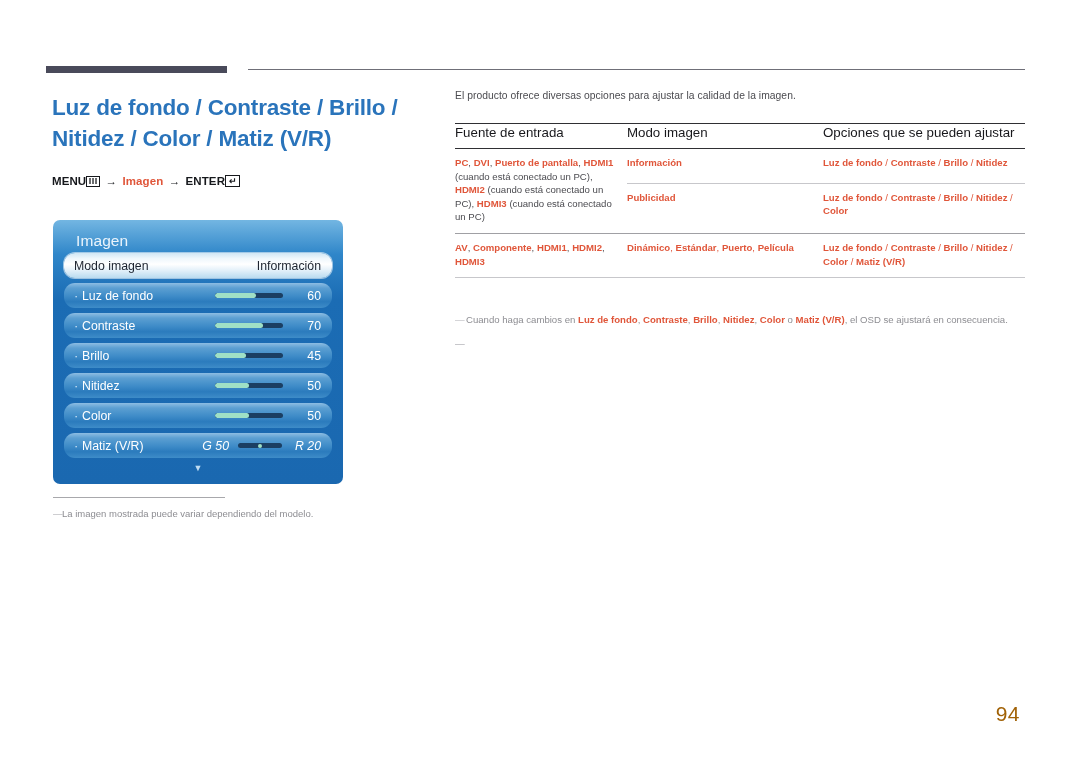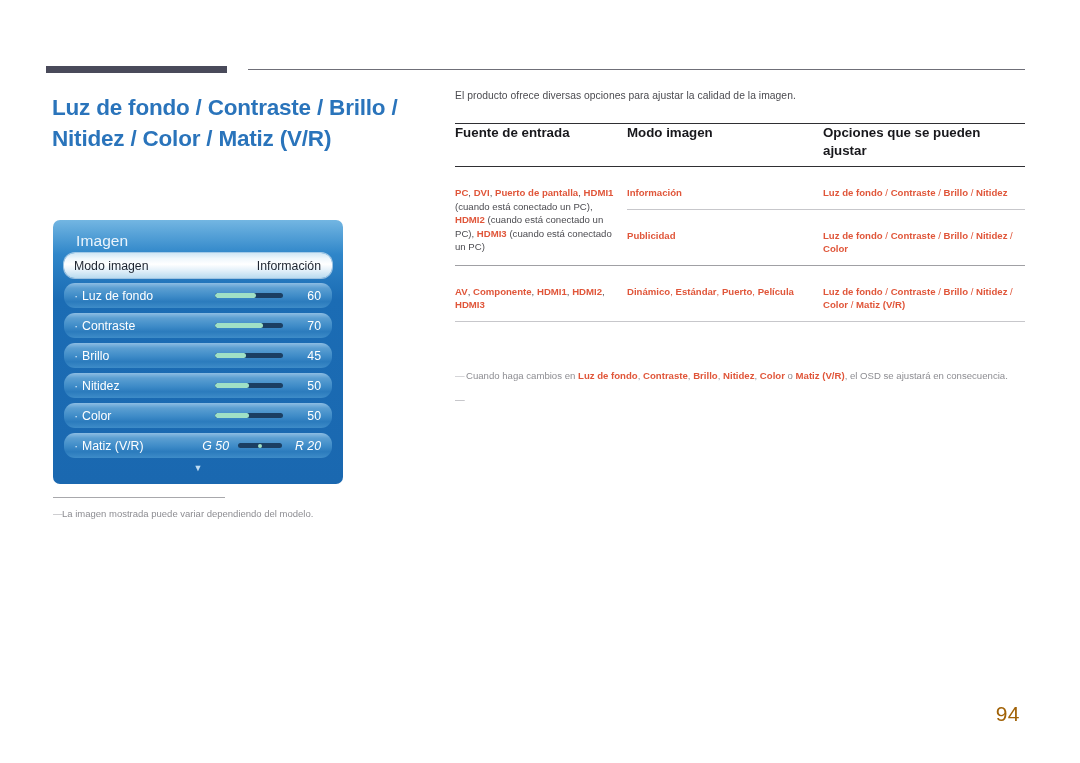--- a/index.html
+++ b/index.html
@@ -223,39 +223,39 @@
   }
 
   table.spec {
     width: 570px;
     border-collapse: collapse;
     table-layout: fixed;
   }
   table.spec th {
     text-align: left;
     font-size: 13.3px;
-    font-weight: bold;
+    font-weight: normal;
     color: #18181c;
     padding: 0 8px 6px 0;
     vertical-align: top;
     line-height: 18px;
   }
   table.spec thead tr { border-bottom: none; }
   .col1 { width: 172px; }
   .col2 { width: 196px; }
   .col3 { width: 202px; }
 
   .head-border-top { border-top: 1.6px solid #2f2f33; }
   .head-border-bot { border-top: 1px solid #2f2f33; }
 
   table.spec td {
     font-size: 9.6px;
     color: #4b4b50;
     vertical-align: top;
-    padding: 19px 8px 9px 0;
+    padding: 7px 8px 9px 0;
     line-height: 13.6px;
   }
   .orange { color: #e0563a; font-weight: bold; }
   .sep { color: #e0563a; font-weight: normal; }
   .cell-divider { border-top: 1px solid #c7c7cb; }
   .table-bottom td { border-top: 1px solid #c7c7cb; padding: 0; height: 0; }
 
   #notes {
     margin-top: 18px;
     font-size: 9.6px;
@@ -283,20 +283,27 @@
 </style>
 </head>
 <body>
 
 <div id="top-rule-thick"></div>
 <div id="top-rule-thin"></div>
 
 <div id="left-col">
   <h1 id="page-title">Luz de fondo / Contraste / Brillo / Nitidez / Color / Matiz (V/R)</h1>
 
+  <div id="menu-path">
+    <span>MENU</span><span class="glyph-box">III</span>
+    <span class="arrow">→</span>
+    <span class="accent">Imagen</span>
+    <span class="arrow">→</span>
+    <span>ENTER</span><span class="glyph-enter">↵</span>
+  </div>
 </div>
 
 <div id="osd">
   <div id="osd-title">Imagen</div>
   <div id="osd-rows">
       <div class="osd-row active">
         <span class="osd-label">Modo imagen</span>
         <span class="osd-value-right">Información</span>
       </div>
       <div class="osd-row normal">

